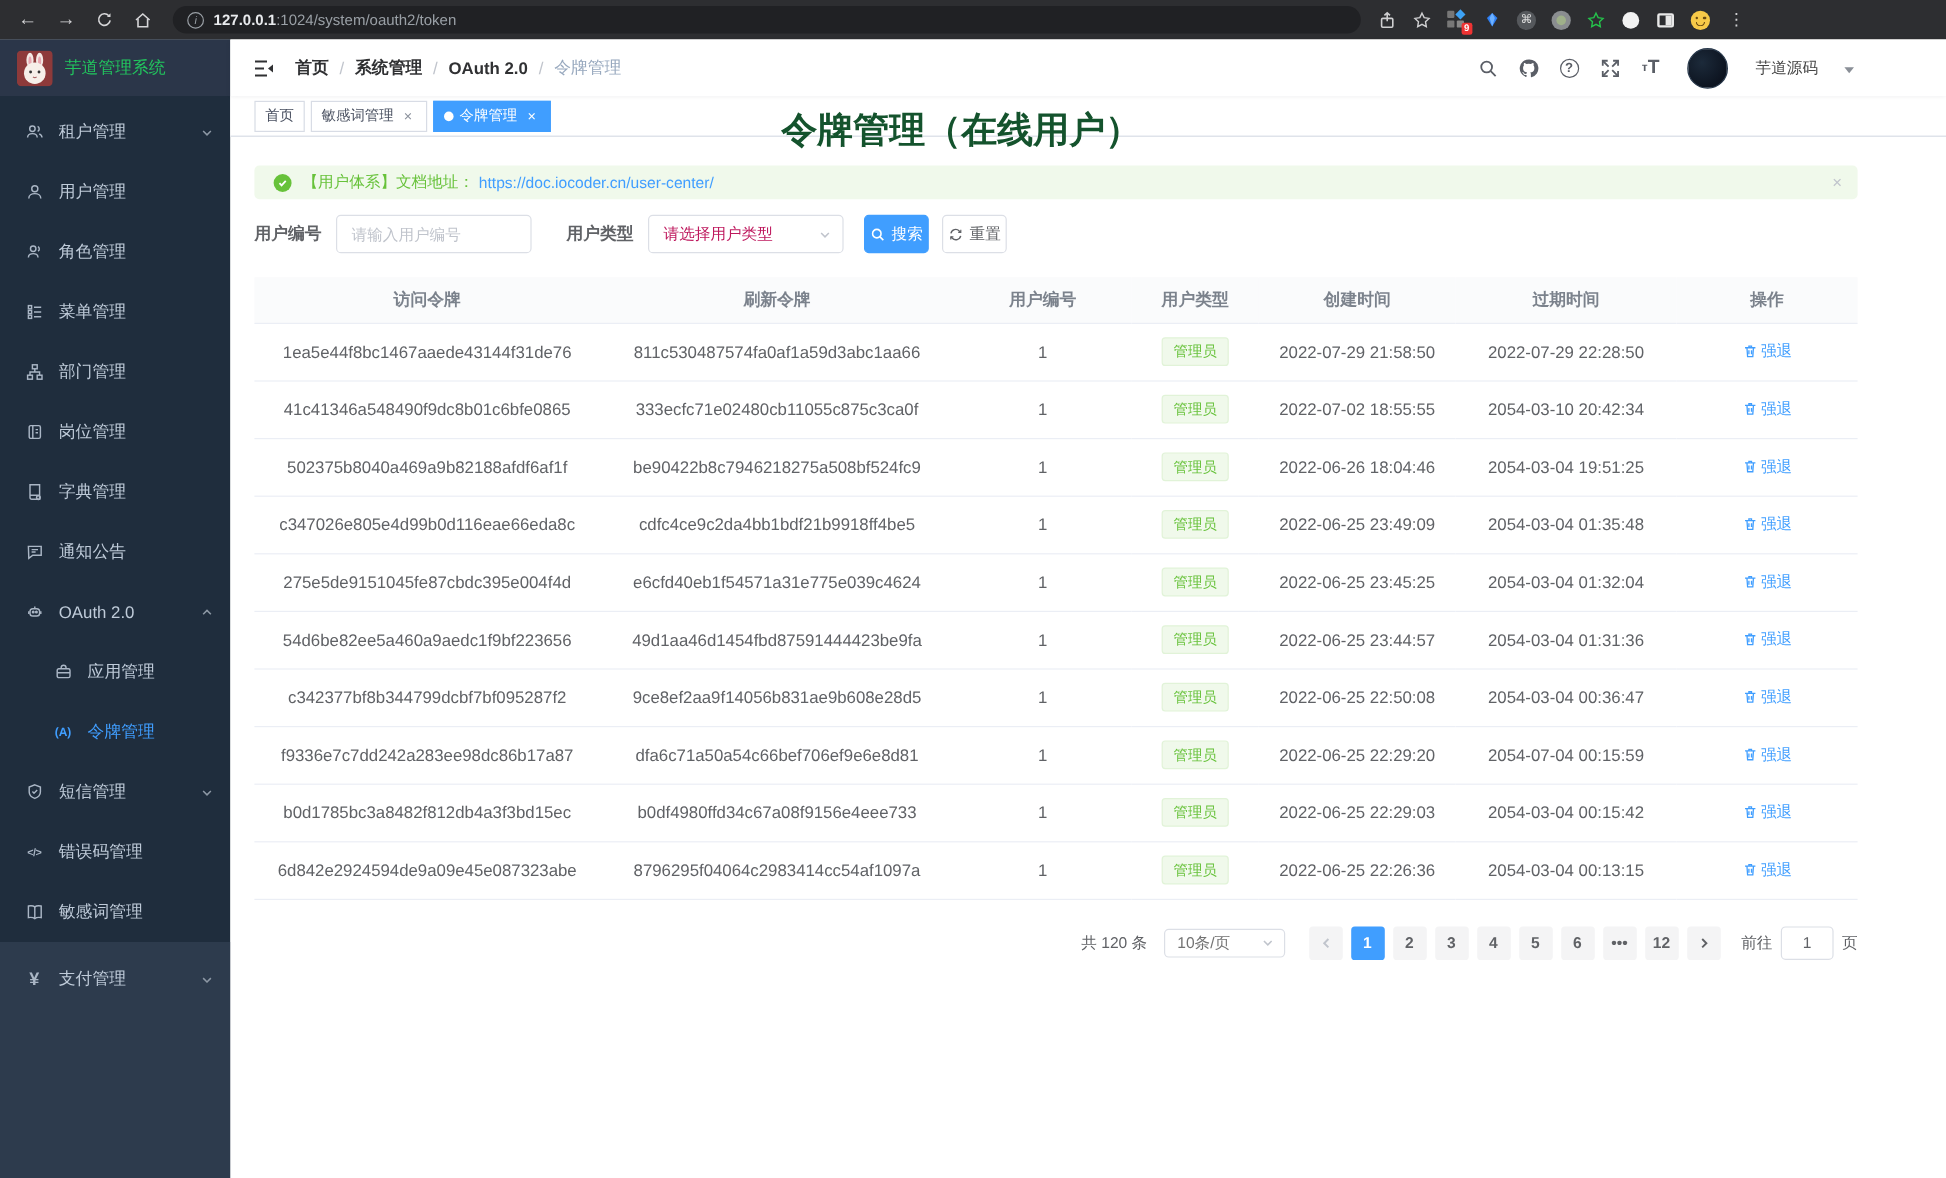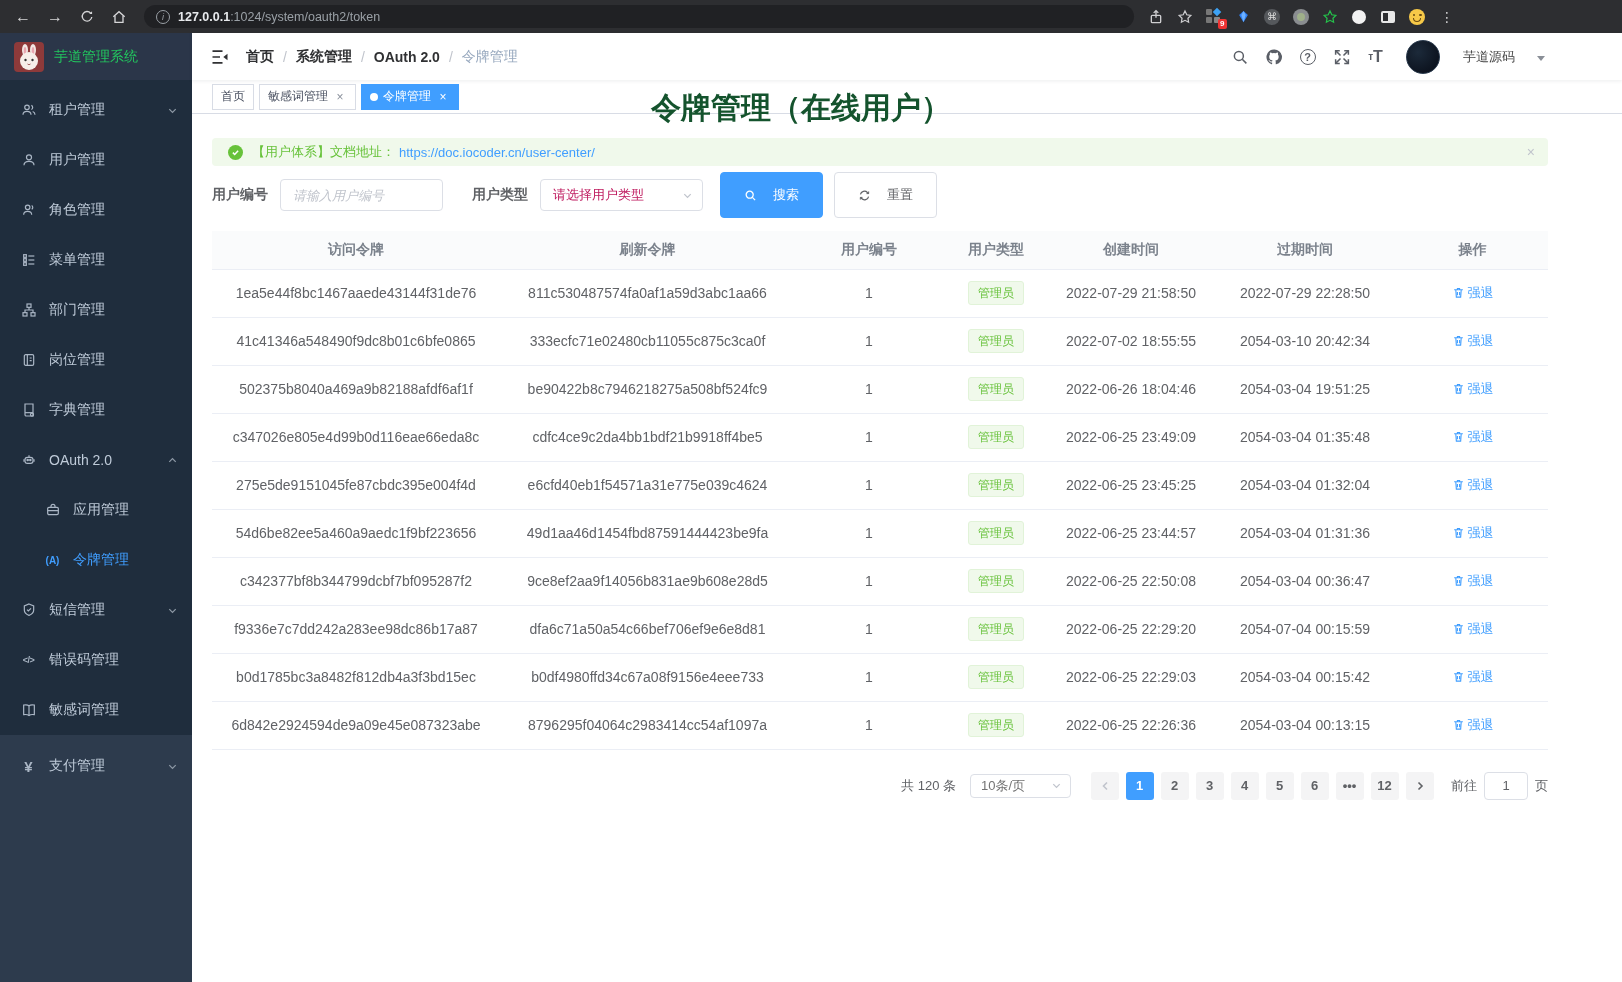--- a/index.html
+++ b/index.html
@@ -90,27 +90,27 @@
   .alert { height:28px; background:#f0f9eb; border-radius:4px; display:flex; align-items:center; padding:0 16px; position:relative; }
   .alert .okc { width:15px; height:15px; border-radius:50%; background:#67c23a; display:flex; align-items:center; justify-content:center; margin-right:9px; flex:none; }
   .alert .okc svg { width:9px; height:9px; }
   .alert-text { color:#67c23a; font-size:13px; }
   .alert-link { color:#409eff; font-size:13px; text-decoration:none; margin-left:4px; }
   .alert-close { position:absolute; right:13px; color:#c0c4cc; font-size:14px; cursor:pointer; }
 
   .filters { display:flex; align-items:center; margin-top:13px; height:32px; }
   .f-label { font-size:14px; font-weight:700; color:#606266; margin-right:12px; }
   .f-input { width:163px; height:32px; border:1px solid #dcdfe6; border-radius:4px; padding:0 12px; font-size:13px; color:#0f766e;
-    outline:none; font-family:inherit;font-style:italic; }
+    outline:none; font-family:inherit; }
   .f-input::placeholder { color:#c0c4cc; }
   .f-select { width:163px; height:32px; border:1px solid #dcdfe6; border-radius:4px; padding:0 26px 0 12px; font-size:13px;
     color:#be185d; display:flex; align-items:center; position:relative; cursor:pointer; background:#fff; }
   .f-select .chev { right:9px; color:#c0c4cc; position:absolute; }
   .gap28 { width:29px; } .gap16 { width:17px; } .gap10 { width:11px; }
-  .btn { height:46px; border-radius:4px; font-size:13px; display:inline-flex; align-items:center; gap:16px; padding:0 23px;
+  .btn { height:32px; border-radius:4px; font-size:13px; display:inline-flex; align-items:center; gap:5px; padding:0 4px;
     cursor:pointer; border:1px solid transparent; font-family:inherit; }
   .btn svg { width:13px; height:13px; }
   .btn-primary { background:#409eff; border-color:#409eff; color:#fff; }
   .btn-plain { background:#fff; border-color:#dcdfe6; color:#606266; }
 
   
   table.grid { border-collapse:collapse; table-layout:fixed; width:1336px; margin-top:20px; }
   .grid th { height:38px; background:#fafbfc; color:#7b828c; font-size:14px; font-weight:600; border-bottom:1px solid #ebeef5; text-align:center; }
   .grid td { height:48px; color:#606266; font-size:14px; text-align:center; border-bottom:1px solid #ebeef5; background:#fff; }
   .c1{width:288px;} .c2{width:295px;} .c3{width:148px;} .c4{width:106px;} .c5{width:164px;} .c6{width:184px;} .c7{width:151px;}
@@ -303,20 +303,29 @@
                 <path d="M6 3h12v18H8a2 2 0 0 1-2-2z"></path>
                 <path d="M6 16h12"></path>
                 <circle cx="16.5" cy="19" r="2.3"></circle>
               </svg>
             </span>
           <span class="ml">字典管理</span>
         </div>
         <div class="m-item">
           <span class="mi">
               <svg viewBox="0 0 24 24" fill="none" stroke="currentColor" stroke-width="1.8">
+                <path d="M4 5h16v11H9.5L4.5 20z"></path>
+                <path d="M8 9h8M8 12h5"></path>
+              </svg>
+            </span>
+          <span class="ml">通知公告</span>
+        </div>
+        <div class="m-item">
+          <span class="mi">
+              <svg viewBox="0 0 24 24" fill="none" stroke="currentColor" stroke-width="1.8">
                 <rect x="6" y="8" width="12" height="9" rx="3.5"></rect>
                 <circle cx="10" cy="12" r="1" fill="currentColor"></circle>
                 <circle cx="14" cy="12" r="1" fill="currentColor"></circle>
                 <path d="M12 8V5M4.5 11v3.5M19.5 11v3.5"></path>
               </svg>
             </span>
           <span class="ml">OAuth 2.0</span>
           <svg class="chev up" viewBox="0 0 12 12" fill="none" stroke="currentColor" stroke-width="1.4">
               <path d="M2.5 4.5L6 8l3.5-3.5"></path>
             </svg>

